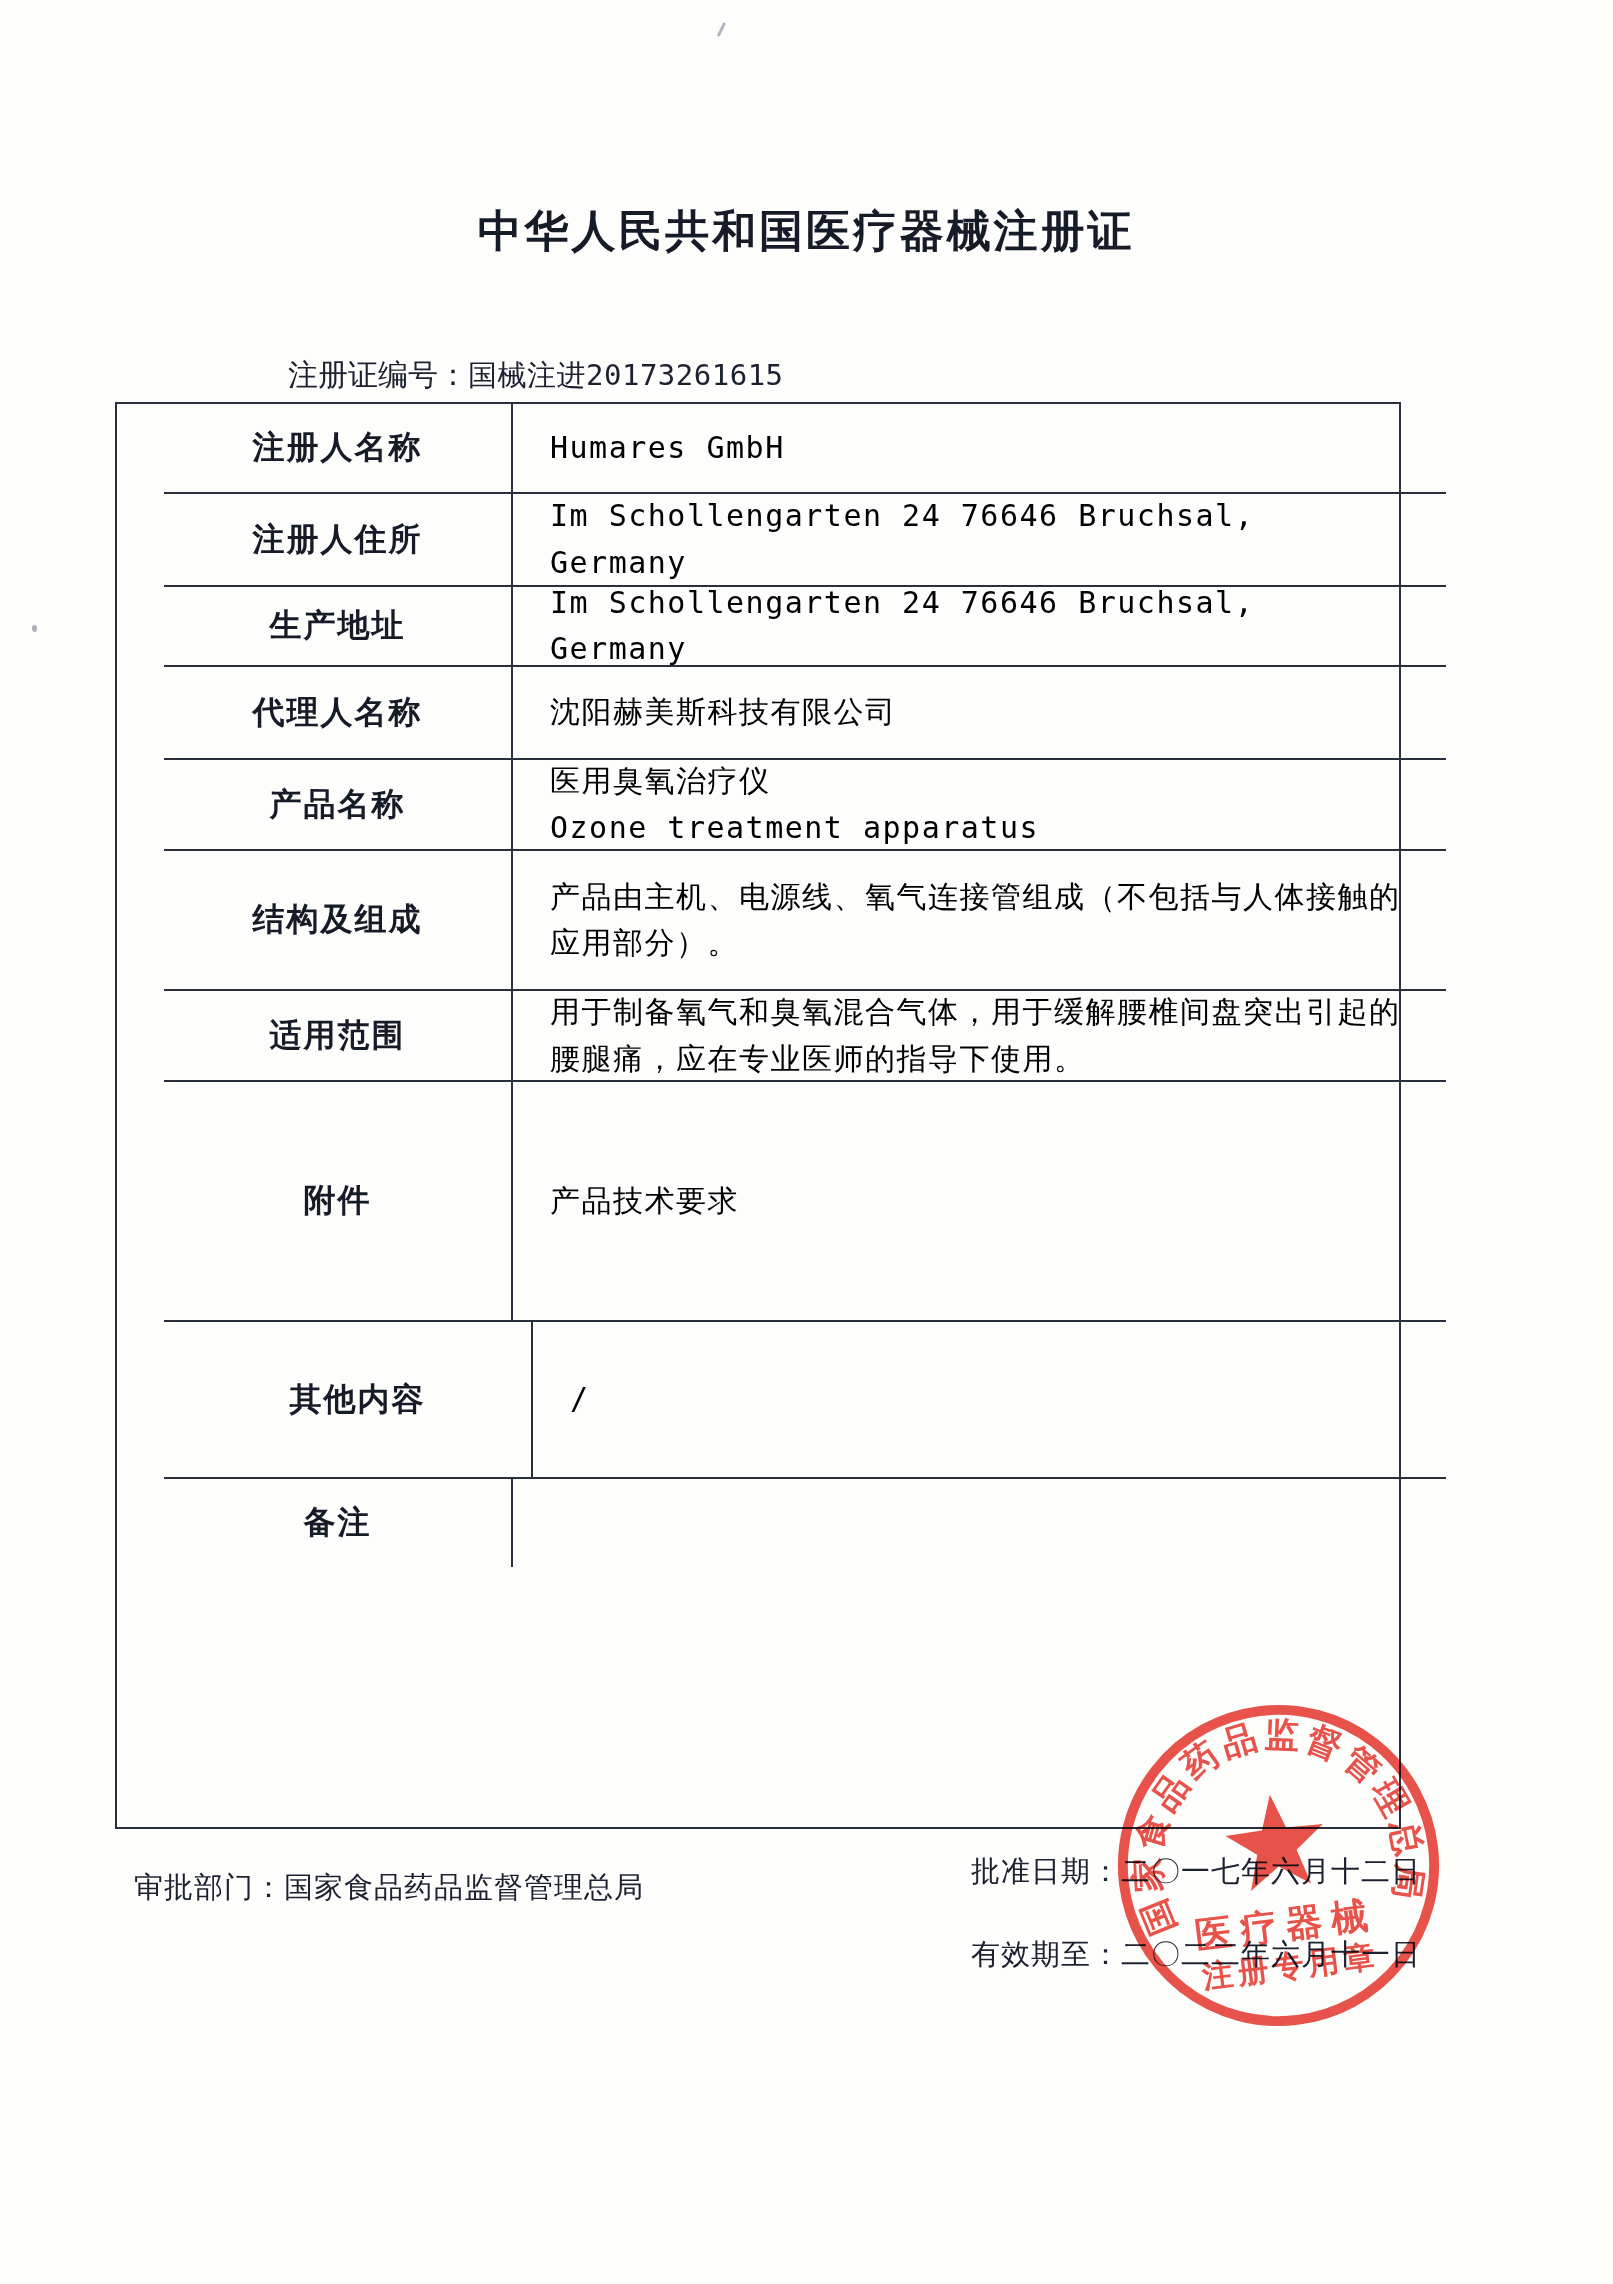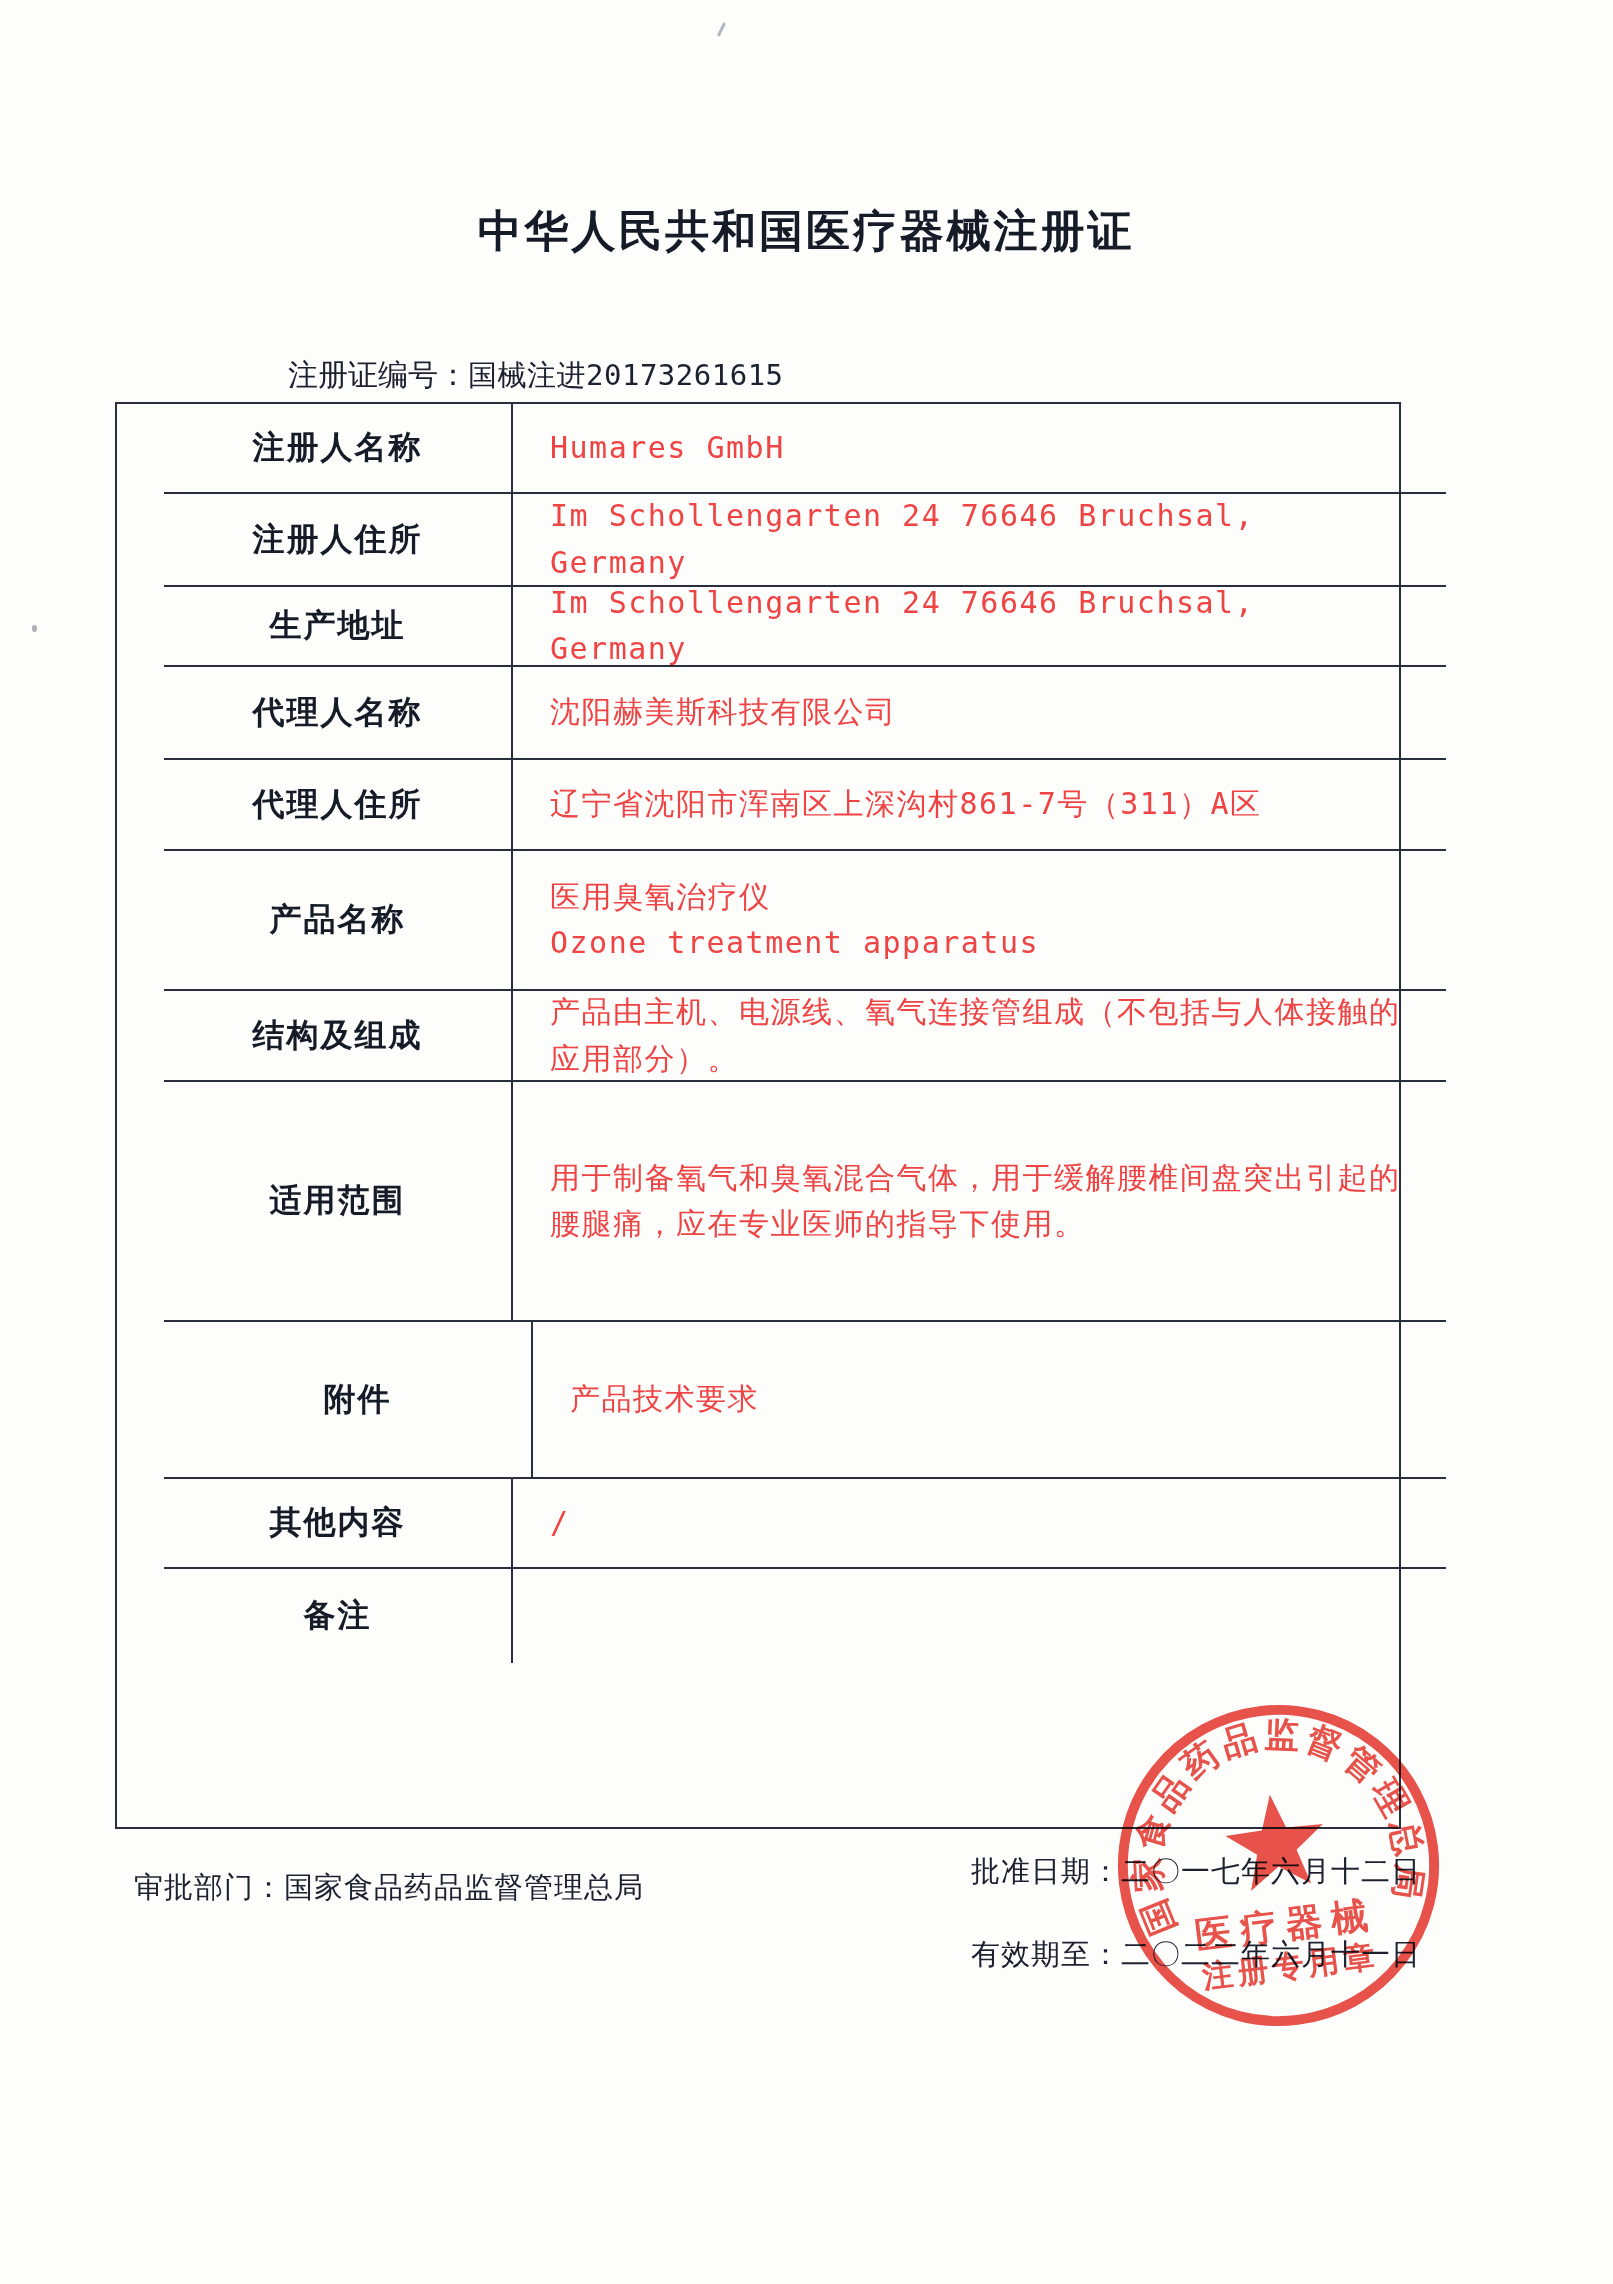--- a/index.html
+++ b/index.html
@@ -46,21 +46,21 @@
     border-right:2px solid #2a2f3e;
     display:flex; align-items:center; justify-content:center;
     font-size:32px; font-weight:bold; letter-spacing:2px;
     color:#161b28; text-align:center;
   }
   .cell-value {
     flex:1; display:flex; flex-direction:column; justify-content:center;
     padding:5.9px 39px 5.9px 37px;
     font-family:"DejaVu Sans Mono", "DejaVu Sans", monospace;
     font-size:30px; letter-spacing:1.5px; line-height:1.55;
-    color:#ef4444;
+    color:#000000;
   }
   .cell-value .vline { max-width:887px; }
 
   .footer-approval {
     position:absolute; left:134px; top:1868px;
     font-size:29px; letter-spacing:1px; white-space:nowrap;
   }
   .footer-date1 { position:absolute; left:971px; top:1852px; font-size:29px; letter-spacing:1px; white-space:nowrap; }
   .footer-date2 { position:absolute; left:971px; top:1935px; font-size:29px; letter-spacing:1px; white-space:nowrap; }
 
@@ -116,26 +116,20 @@
       </div>
   </div>
 
   <div class="row">
     <div class="cell-label">代理人名称</div>
     <div class="cell-value">
         <div class="vline">沈阳赫美斯科技有限公司</div>
       </div>
   </div>
 
-  <div class="row">
-    <div class="cell-label">代理人住所</div>
-    <div class="cell-value">
-        <div class="vline">辽宁省沈阳市浑南区上深沟村861-7号（311）A区</div>
-      </div>
-  </div>
 
   <div class="row">
     <div class="cell-label">产品名称</div>
     <div class="cell-value">
       <div class="vline">医用臭氧治疗仪</div>
       <div class="vline">Ozone treatment apparatus</div>
     </div>
   </div>
 
 

